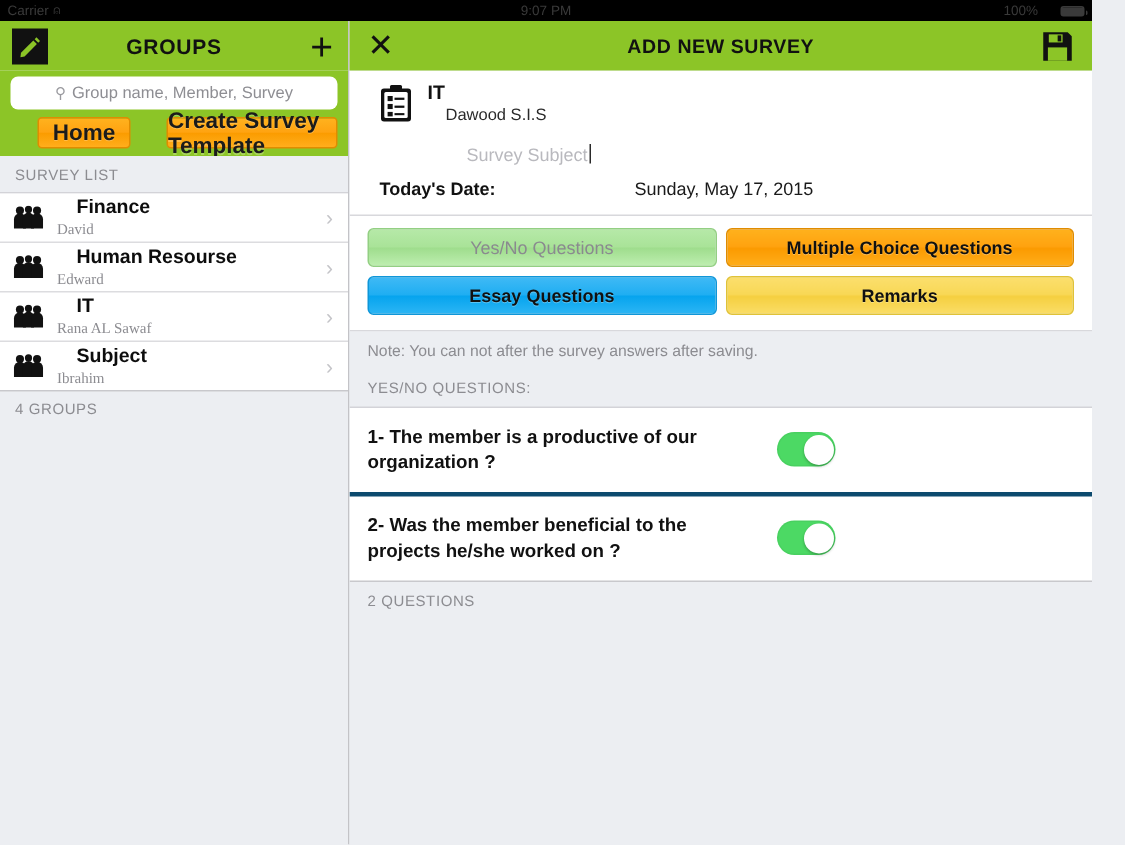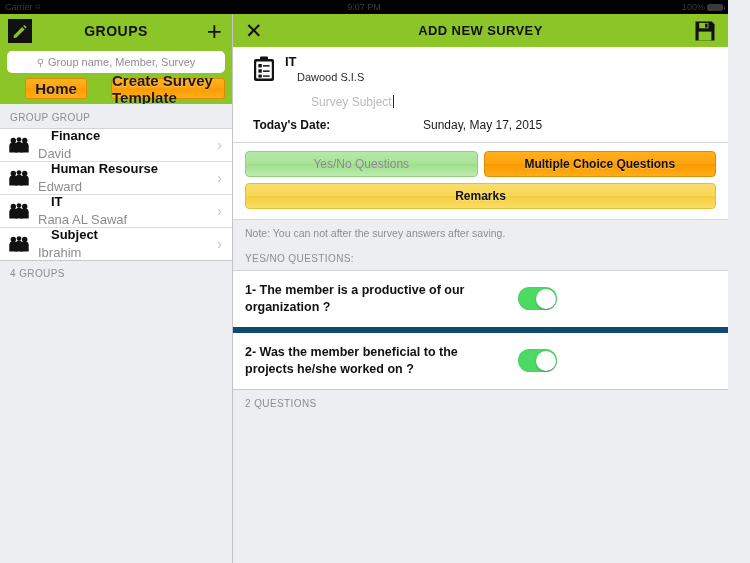--- a/index.html
+++ b/index.html
@@ -12,21 +12,21 @@
   #app { position: relative; width: 728px; height: 563px; display: flex; flex-direction: column; }
 
   
   .statusbar {
     height: 14px; background: #000; color: #3a3a3a;
     display: flex; align-items: center;
     font-size: 9px; flex: 0 0 14px; position: relative;
   }
   .sb-left { position: absolute; left: 5px; display: flex; align-items: center; gap: 3px; }
   .sb-center { position: absolute; left: 0; right: 0; text-align: center; }
-  .sb-right { position: absolute; right: 5px; display: flex; align-items: center; gap: 2px; }
+  .sb-right { position: absolute; right: 5px; display: flex; align-items: center; gap: 15px; }
   .sb-batt {
     display: inline-block; width: 16px; height: 7px;
     border: 1px solid #3a3a3a; border-radius: 2px; position: relative;
   }
   .sb-batt::after {
     content: ""; position: absolute; right: -3px; top: 2px;
     width: 1.5px; height: 3px; background: #3a3a3a; border-radius: 0 1px 1px 0;
   }
   .sb-batt i { display: block; height: 100%; background: #3a3a3a; }
   .sb-wifi { font-size: 8px; }
@@ -93,21 +93,21 @@
   .glist { background: #fff; flex: 0 0 auto; }
   .grow {
     display: flex; align-items: center; gap: 8px;
     padding: 5px 8px 5px 8px; height: 33px;
     border-bottom: 1px solid #dcdcdf; position: relative;
   }
   .grow:last-child { border-bottom: 1px solid #c8c8cc; }
   .gicon { width: 22px; flex: 0 0 22px; display: flex; align-items: center; justify-content: center; }
   .gtext { flex: 1; min-width: 0; line-height: 1.05; }
   .gname { font-size: 13px; font-weight: bold; color: #0d0d0d; padding-left: 13px; }
-  .gsub { font-size: 13px; color: #8c8c91; margin-top: 4px; }
+  .gsub { font-size: 10px; color: #8c8c91; margin-top: 4px; font-family: Liberation Serif, serif; }
   .chev { color: #c4c4c8; font-size: 14px; font-weight: 500; padding-right: 2px; }
 
   .glist-foot {
     font-size: 10px; color: #8c8c91; letter-spacing: .4px;
     padding: 7px 10px; background: #eceef2; flex: 0 0 auto;
   }
   .left-filler { flex: 1; background: #eceef2; }
 
   
   .right { flex: 1; display: flex; flex-direction: column; background: #eceef2; min-width: 0; min-height: 0; }
@@ -179,21 +179,21 @@
   }
   .sec-hdr {
     background: #eceef2; color: #8c8c91; font-size: 10px;
     letter-spacing: .4px; padding: 8px 12px 6px;
     border-bottom: 1px solid #d3d3d8; flex: 0 0 auto;
   }
 
   .qlist { background: #fff; flex: 0 0 auto; }
   .qrow {
     display: flex; align-items: center; padding: 11px 12px;
-    border-bottom: 6px solid #0c4a6e; min-height: 56px;
+    border-bottom: 3px solid #0c4a6e; min-height: 56px;
   }
   .qrow:last-child { border-bottom: 1px solid #c8c8cc; }
   .qtext { flex: 1; font-size: 12.5px; font-weight: bold; color: #111; line-height: 1.35; max-width: 255px; }
   .qtoggle { flex: 0 0 auto; margin-left: 18px; }
   .tgl {
     width: 39px; height: 23px; border-radius: 12px;
     background: #4cd964; position: relative;
     box-shadow: inset 0 0 0 1px rgba(0,0,0,.04);
   }
   .tgl .knob {
@@ -246,21 +246,21 @@
           <span class="mag">⚲</span>
           <span>Group name, Member, Survey</span>
         </div>
       </div>
 
       <div class="left-btnrow">
         <div class="obtn home">Home</div>
         <div class="obtn tpl">Create Survey Template</div>
       </div>
 
-      <div class="grouplist-hdr">GROUP GROUP</div>
+      <div class="grouplist-hdr">SURVEY LIST</div>
 
       <div class="glist">
 
         <div class="grow">
           <div class="gicon">
             <svg width="20" height="16" viewBox="0 0 20 16">
               <circle cx="4.3" cy="3.4" r="2.7" fill="#111"></circle>
               <circle cx="10" cy="2.6" r="2.4" fill="#111"></circle>
               <circle cx="15.7" cy="3.4" r="2.7" fill="#111"></circle>
               <path d="M0.3 15.4 V9.2 a4 4 0 0 1 8 0 v6.2 z" fill="#111"></path>
@@ -384,20 +384,21 @@
             <div class="field-val date-val">Sunday, May 17, 2015</div>
           </div>
         </div>
 
         <div class="tabs-wrap">
           <div class="tabrow">
             <div class="tbtn yesno">Yes/No Questions</div>
             <div class="tbtn mcq">Multiple Choice Questions</div>
           </div>
           <div class="tabrow">
+            <div class="tbtn essay">Essay Questions</div>
             <div class="tbtn remarks">Remarks</div>
           </div>
         </div>
 
         <div class="note-bar">Note: You can not after the survey answers after saving.</div>
         <div class="sec-hdr">YES/NO QUESTIONS:</div>
 
         <div class="qlist">
           <div class="qrow">
             <div class="qtext">1- The member is a productive of our organization ?</div>

